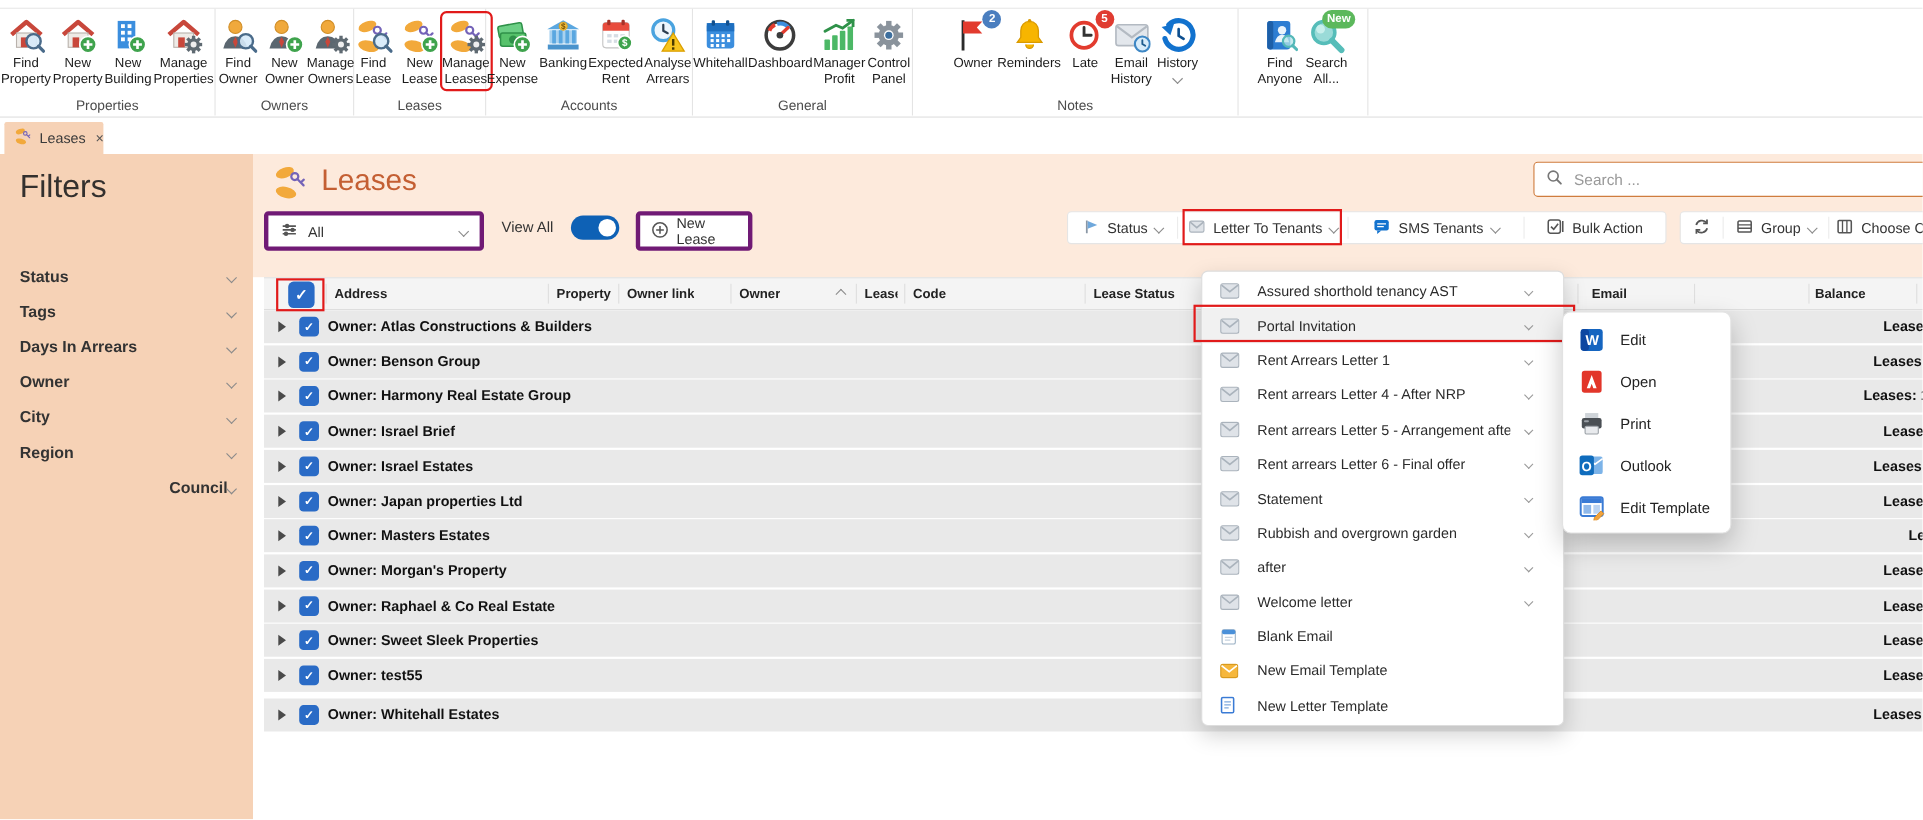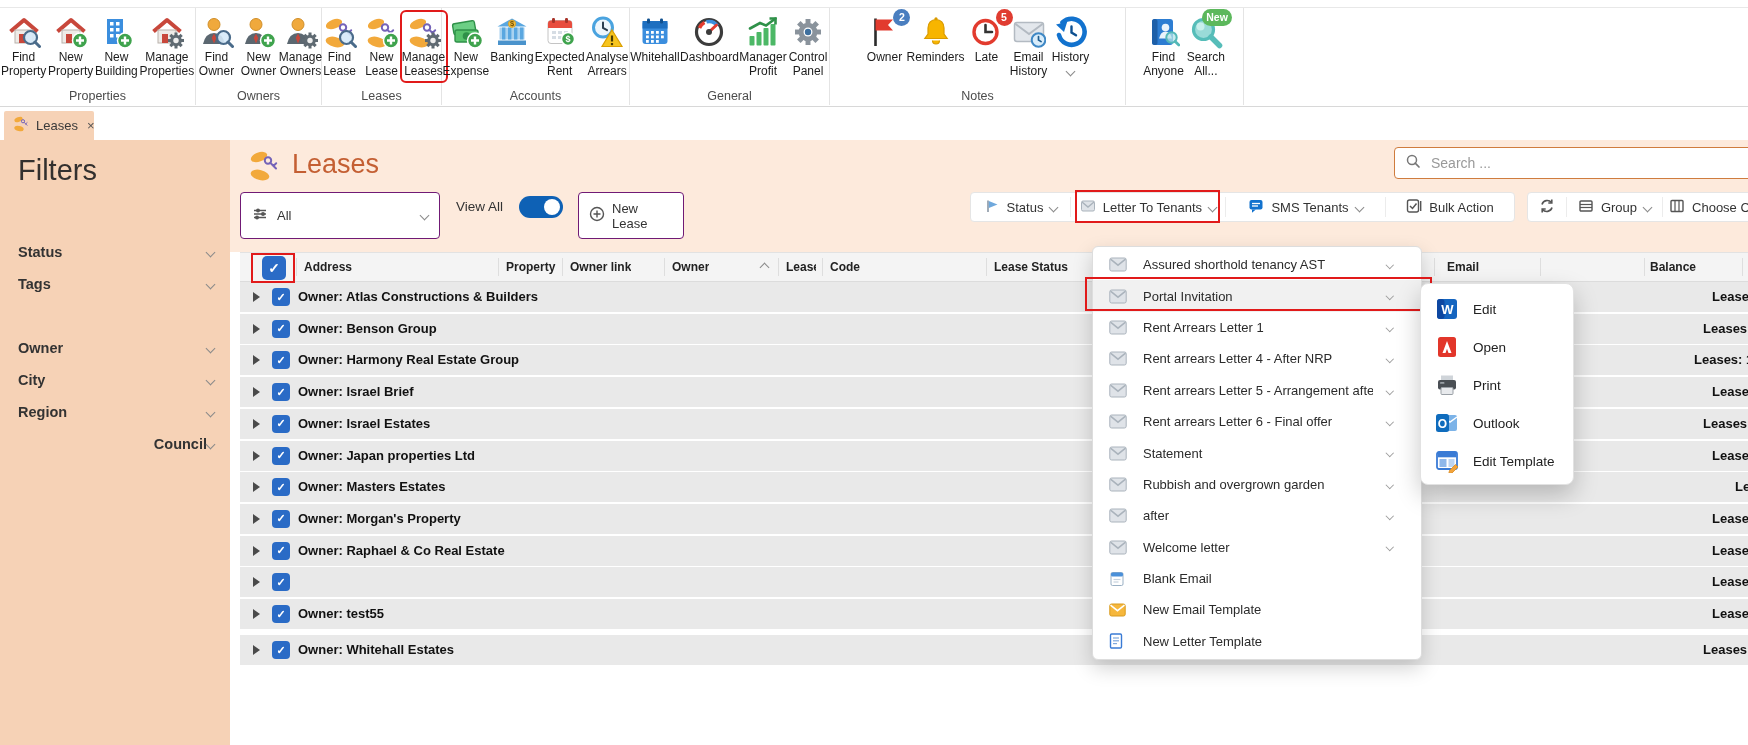--- a/index.html
+++ b/index.html
@@ -39,21 +39,21 @@
   .fitem .flabel{font-size:14.5px;font-weight:bold;color:#333}
   
   #main{position:absolute;left:230px;top:140px;width:1518px;height:605px;background:#fff}
   #main-head{position:absolute;left:0;top:0;width:100%;height:112px;background:var(--peachlight)}
   #page-title-icon{position:absolute;left:18px;top:8px}
   #page-title{position:absolute;left:62px;top:9px;font-size:27px;color:var(--orange)}
   #searchbox{position:absolute;left:1164px;top:7px;width:600px;height:32px;background:#fff;border:1px solid var(--searchborder);
     border-radius:4px;display:flex;align-items:center;padding:0 10px;box-sizing:border-box;gap:8px}
   #searchbox input{border:none;outline:none;font-size:14px;color:#444;background:transparent;width:320px;font-family:inherit}
   #searchbox input::placeholder{color:#999}
-  .combo{position:absolute;top:52px;height:47px;background:#fff;border:1px solid #701a75;border-radius:4px;
+  .combo{position:absolute;top:52px;height:36px;background:#fff;border:4px solid #701a75;border-radius:4px;
     box-sizing:border-box;display:flex;align-items:center;font-size:13px;color:#333}
   #combo-all{left:10px;width:200px;padding:0 11px;gap:9px}
   #combo-all .spacer{flex:1}
   #viewall{position:absolute;left:226px;top:59px;font-size:13.5px;color:#333}
   #toggle{position:absolute;left:289px;top:56px;width:44px;height:22px;border-radius:11px;background:var(--blue);cursor:pointer}
   #toggle .knob{position:absolute;right:3px;top:3px;width:16px;height:16px;border-radius:50%;background:#fff}
   #btn-newlease{left:348px;width:106px;padding:0 10px;gap:7px;justify-content:center;cursor:pointer}
   .tbar{position:absolute;top:52px;height:30px;background:#fff;border:1px solid #e5e5e5;border-radius:4px;box-sizing:border-box;display:flex;align-items:stretch}
   #bar1{left:740px;width:545px}
   #bar2{left:1297px;width:240px}
@@ -526,20 +526,24 @@
   <div id="sidebar">
     <h1>Filters</h1>
   <div class="fitem" style="top: 97px;">
         <span class="flabel">Status</span>
         <span class="chev"></span>
       </div>
       <div class="fitem" style="top: 129px;">
         <span class="flabel">Tags</span>
         <span class="chev"></span>
       </div>
+      <div class="fitem" style="top: 161px;">
+        <span class="flabel">Days In Arrears</span>
+        <span class="chev"></span>
+      </div>
       <div class="fitem" style="top: 193px;">
         <span class="flabel">Owner</span>
         <span class="chev"></span>
       </div>
       <div class="fitem" style="top: 225px;">
         <span class="flabel">City</span>
         <span class="chev"></span>
       </div>
       <div class="fitem" style="top: 257px;">
         <span class="flabel">Region</span>
@@ -767,20 +771,21 @@
         </div>
         <div class="trow" style="top: 253.6px;">
           <div class="tri"></div>
           <div class="cb small"></div>
           <div class="owner">Owner: Raphael &amp; Co Real Estate</div>
           <div class="leasecell" style="left: 1472px;">Leases</div>
         </div>
         <div class="trow" style="top: 285.3px;">
           <div class="tri"></div>
           <div class="cb small"></div>
+          <div class="owner">Owner: Sweet Sleek Properties</div>
           <div class="leasecell" style="left: 1472px;">Leases</div>
         </div>
         <div class="trow" style="top: 317px;">
           <div class="tri"></div>
           <div class="cb small"></div>
           <div class="owner">Owner: test55</div>
           <div class="leasecell" style="left: 1472px;">Leases</div>
         </div>
         <div class="trow" style="top: 353px; padding-left: 22px;">
           <div class="tri"></div>

